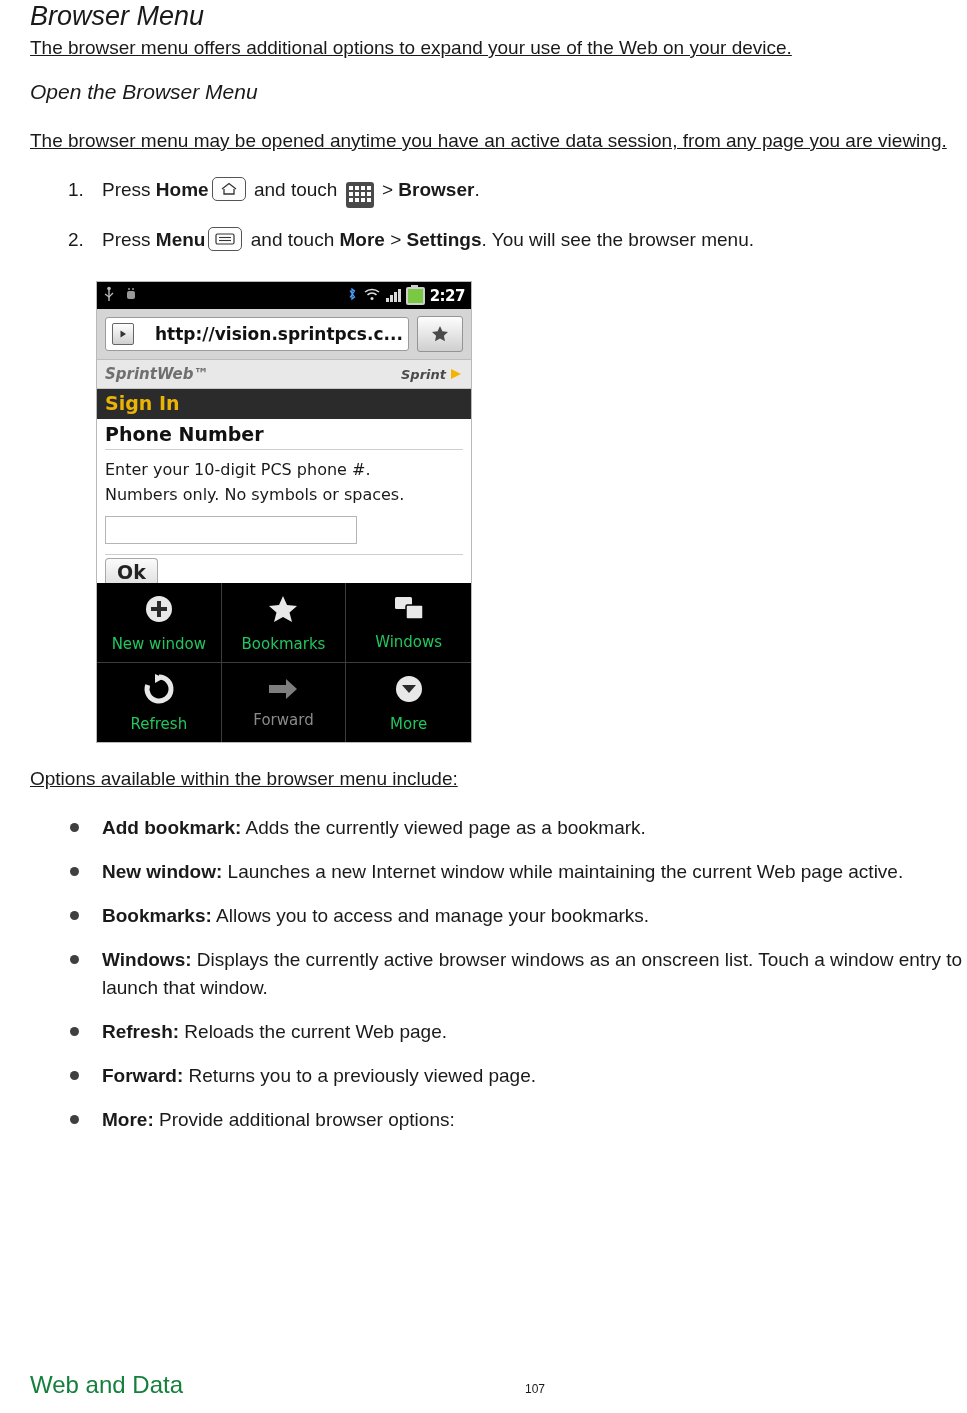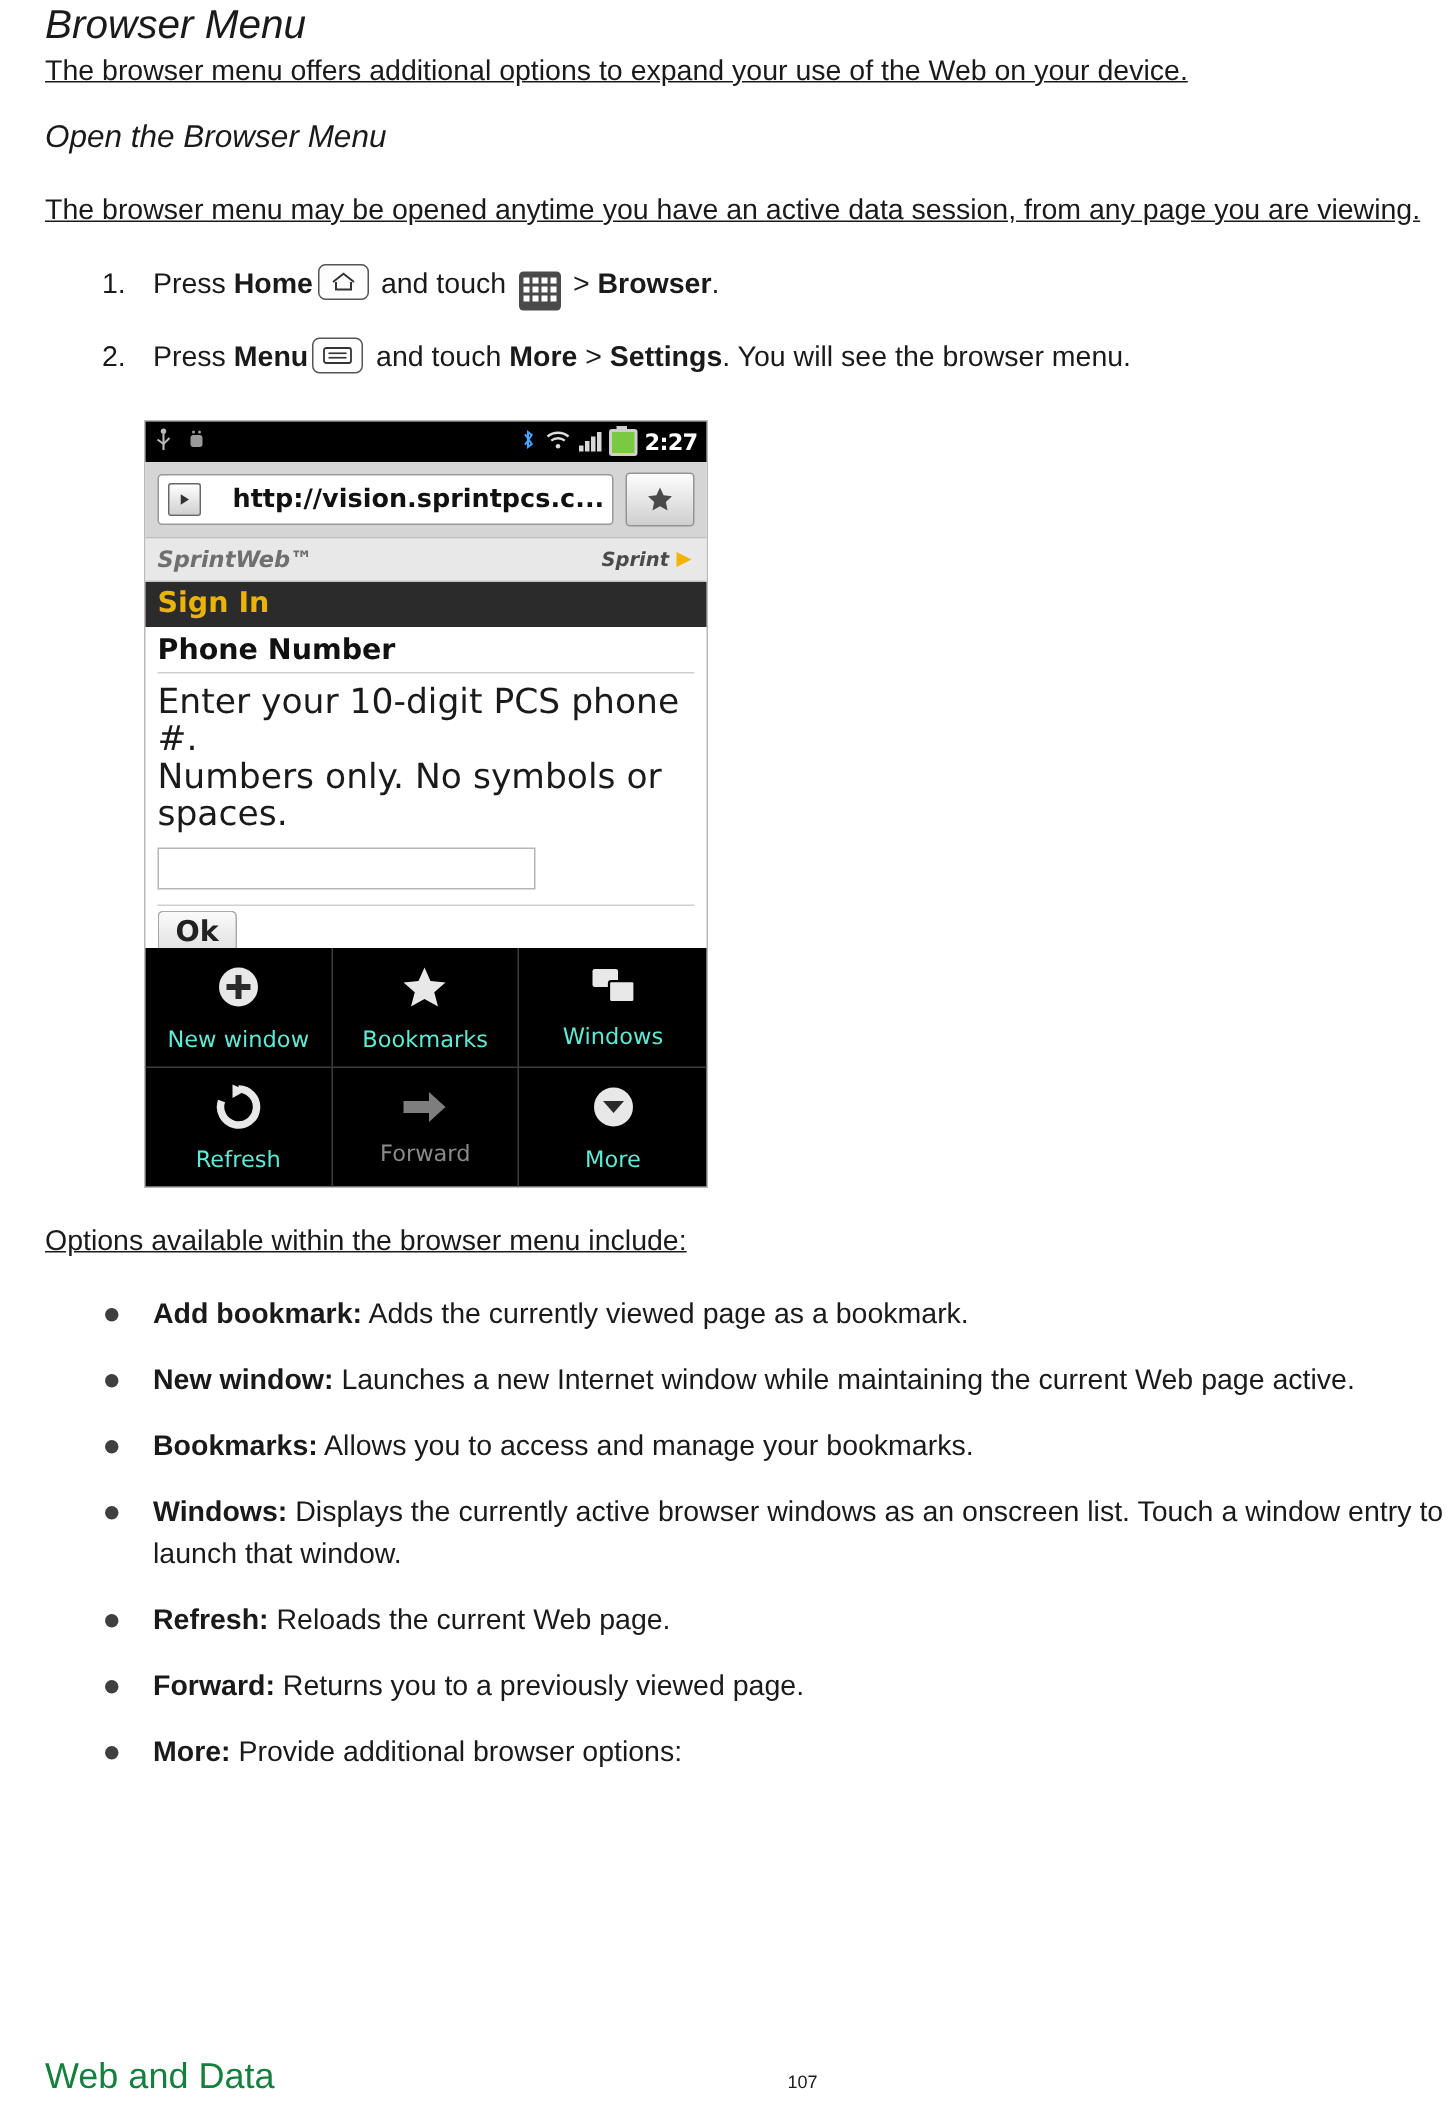--- a/index.html
+++ b/index.html
@@ -185,21 +185,21 @@
     border-bottom: 1px solid #c5c5c5;
   }
   .brandbar .sw { font-size: 15px; font-style: italic; color:#6f6f6f; font-weight:bold;}
   .brandbar .sp { font-size: 13px; font-style: italic; color:#4a4a4a; font-weight:bold; display:flex;align-items:center;gap:3px;}
   .shot .signin {
     background: #2b2b2b; color:#eab308; font-size:19px; font-weight:bold;
     padding: 3px 8px 5px;
   }
   .shot .content { padding: 4px 8px 0; }
   .shot .phonenum { font-size: 19px; font-weight: bold; color:#111; padding-bottom:4px; border-bottom:1px solid #cfcfcf;}
-  .shot .instr { font-size: 23px; color:#1a1a1a; line-height: 25px; padding-top: 7px;}
+  .shot .instr { font-size: 16px; color:#1a1a1a; line-height: 25px; padding-top: 7px;}
   .shot .input {
     margin: 9px 0 10px;
     height: 26px; width: 250px; border: 1px solid #b5b5b5; background:#fff;
   }
   .shot .okwrap { border-top: 1px solid #cfcfcf; padding-top: 3px; }
   .shot .okbtn {
     display:inline-block; font-size:19px; font-weight:bold; color:#222;
     border:1px solid #a8a8a8; border-bottom:none; border-radius:4px 4px 0 0;
     padding: 2px 11px 0; background: linear-gradient(#fbfbfb,#e2e2e2);
   }
@@ -211,21 +211,21 @@
   }
   .shot .menucell {
     height: 79px;
     display: flex; flex-direction: column; align-items: center; justify-content: center;
     gap: 5px;
     border-right: 1px solid #3c3c3c;
     border-bottom: 1px solid #3c3c3c;
   }
   .shot .menucell:nth-child(3n) { border-right: none; }
   .shot .menucell:nth-child(n+4) { border-bottom: none; }
-  .shot .menucell .lbl { font-size: 15px; color: #5eead4; }
+  .shot .menucell .lbl { font-size: 15px; color: #22c55e; }
   .shot .menucell.dim .lbl { color: #8a8a8a; }
 
   ul.bullets { margin: 0; padding: 0; list-style: none; }
   ul.bullets li {
     font-size: 19px;
     line-height: 28px;
     position: relative;
     padding-left: 72px;
     margin-bottom: 16px;
     color: #1a1a1a;

